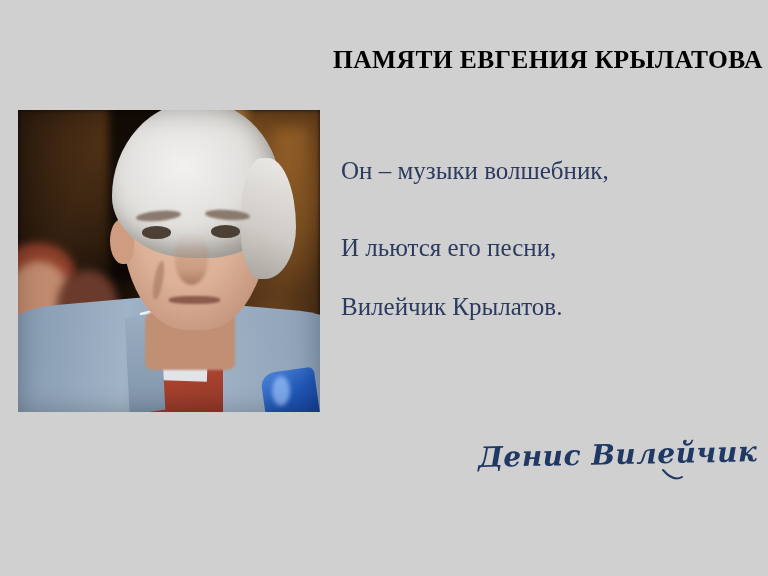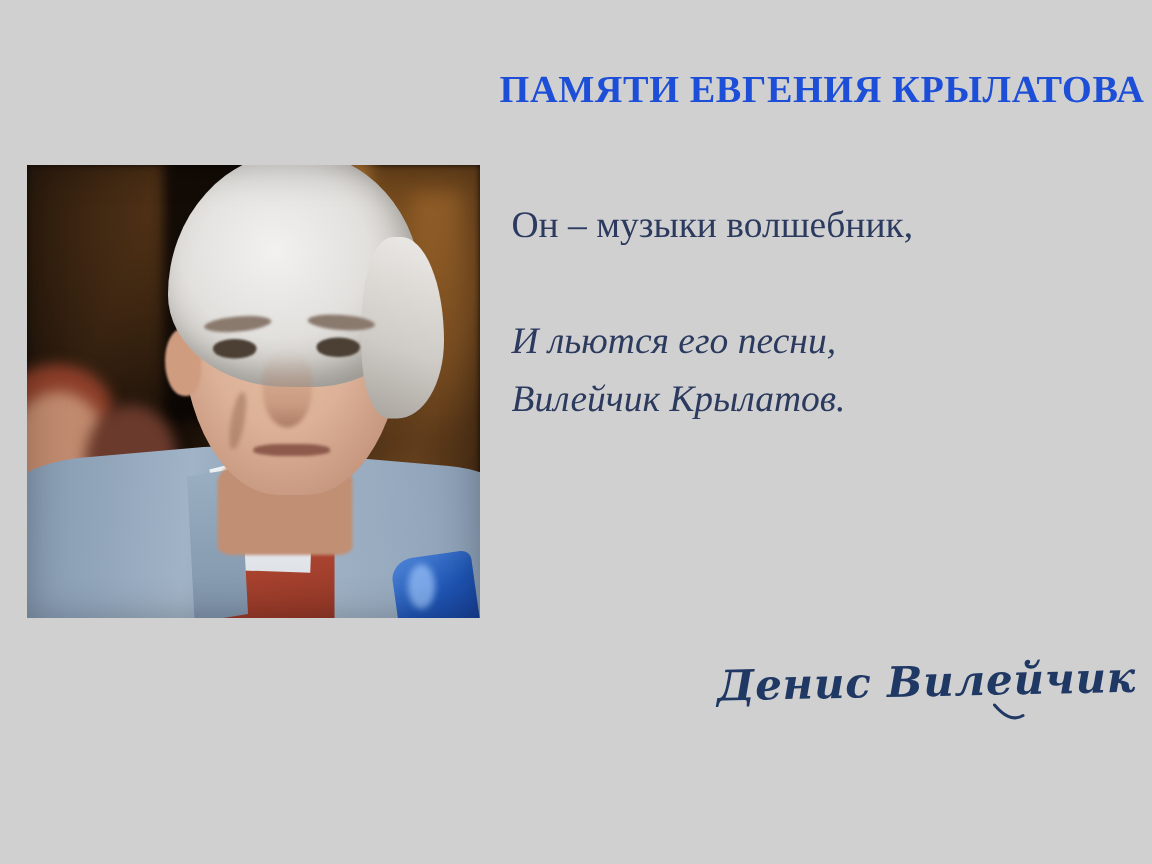--- a/index.html
+++ b/index.html
@@ -24,21 +24,21 @@
   .title {
     position: absolute;
     left: 330px;
     top: 45px;
     width: 436px;
     text-align: center;
     font-family: "Liberation Serif", "DejaVu Serif", serif;
     font-weight: bold;
     font-size: 25.5px;
     letter-spacing: 0.4px;
-    color: #1d4ed8;
+    color: #000000;
     white-space: nowrap;
   }
 
   
   .photo {
     position: absolute;
     left: 18px;
     top: 110px;
     width: 302px;
     height: 302px;
@@ -296,22 +296,22 @@
   .poem {
     position: absolute;
     left: 341px;
     top: 132px;
     font-family: "Liberation Serif", "DejaVu Serif", serif;
     font-size: 25px;
     line-height: 38.5px;
     color: #2b3a5e;
     white-space: nowrap;
   }
-  .poem .stanza + .stanza { margin-top: 38.5px; font-style: italic; }
-  .poem .line { display: block; }
+  .poem .stanza + .stanza { margin-top: 38.5px; }
+  .poem .line { display: block; margin-top: 20px; }
 
   
   .signature {
     position: absolute;
     left: 478px;
     top: 441px;
     font-family: "DejaVu Serif", "Liberation Serif", serif;
     font-style: italic;
     font-weight: bold;
     font-size: 28px;

